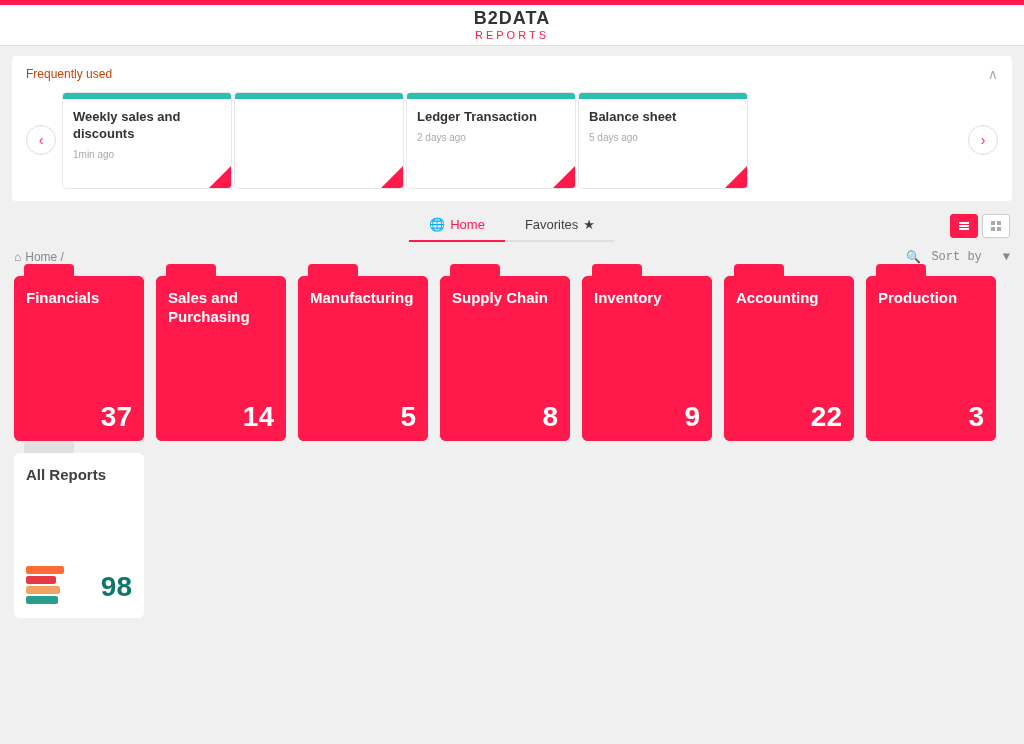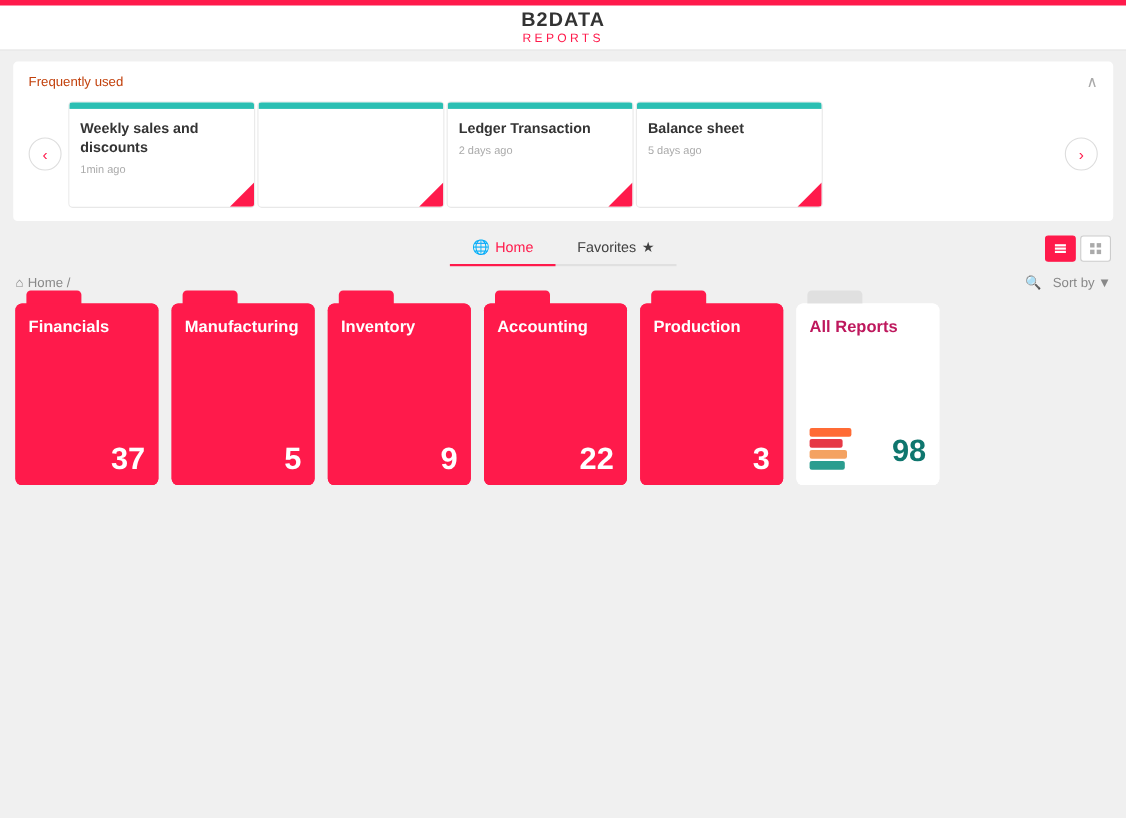--- a/index.html
+++ b/index.html
@@ -202,21 +202,22 @@
       font-size: 12px;
       color: #888;
     }
     .search-icon-small {
       cursor: pointer;
     }
     .sort-btn {
       cursor: pointer;
       display: flex;
       align-items: flex-start;
-      gap: 3px;
+      gap: 21px;
+      font-family: Liberation Mono, monospace;
     }
 
     
     .folder-grid {
       display: flex;
       flex-wrap: wrap;
       gap: 12px;
       padding: 6px 14px 14px;
     }
     .folder-card {
@@ -264,21 +265,21 @@
     .folder-card.white {
       background: #fff;
     }
     .folder-card.white .folder-tab {
       background: #e0e0e0;
     }
     .folder-card.white .folder-inner {
       background: #fff;
     }
     .folder-card.white .folder-name {
-      color: #be185d;
+      color: #404040;
     }
     .folder-card.white .folder-count {
       color: #0f766e;
     }
     .all-reports-bottom {
       display: flex;
       align-items: center;
       justify-content: space-between;
     }
     .stacked-books {
@@ -390,22 +391,36 @@
     <div class="folder-card">
       <div class="folder-tab"></div>
       <div class="folder-inner">
         <div class="folder-name">Financials</div>
         <div class="folder-count">37</div>
       </div>
     </div>
     <div class="folder-card">
       <div class="folder-tab"></div>
       <div class="folder-inner">
+        <div class="folder-name">Sales and Purchasing</div>
+        <div class="folder-count">14</div>
+      </div>
+    </div>
+    <div class="folder-card">
+      <div class="folder-tab"></div>
+      <div class="folder-inner">
         <div class="folder-name">Manufacturing</div>
         <div class="folder-count">5</div>
+      </div>
+    </div>
+    <div class="folder-card">
+      <div class="folder-tab"></div>
+      <div class="folder-inner">
+        <div class="folder-name">Supply Chain</div>
+        <div class="folder-count">8</div>
       </div>
     </div>
     <div class="folder-card">
       <div class="folder-tab"></div>
       <div class="folder-inner">
         <div class="folder-name">Inventory</div>
         <div class="folder-count">9</div>
       </div>
     </div>
     <div class="folder-card">

